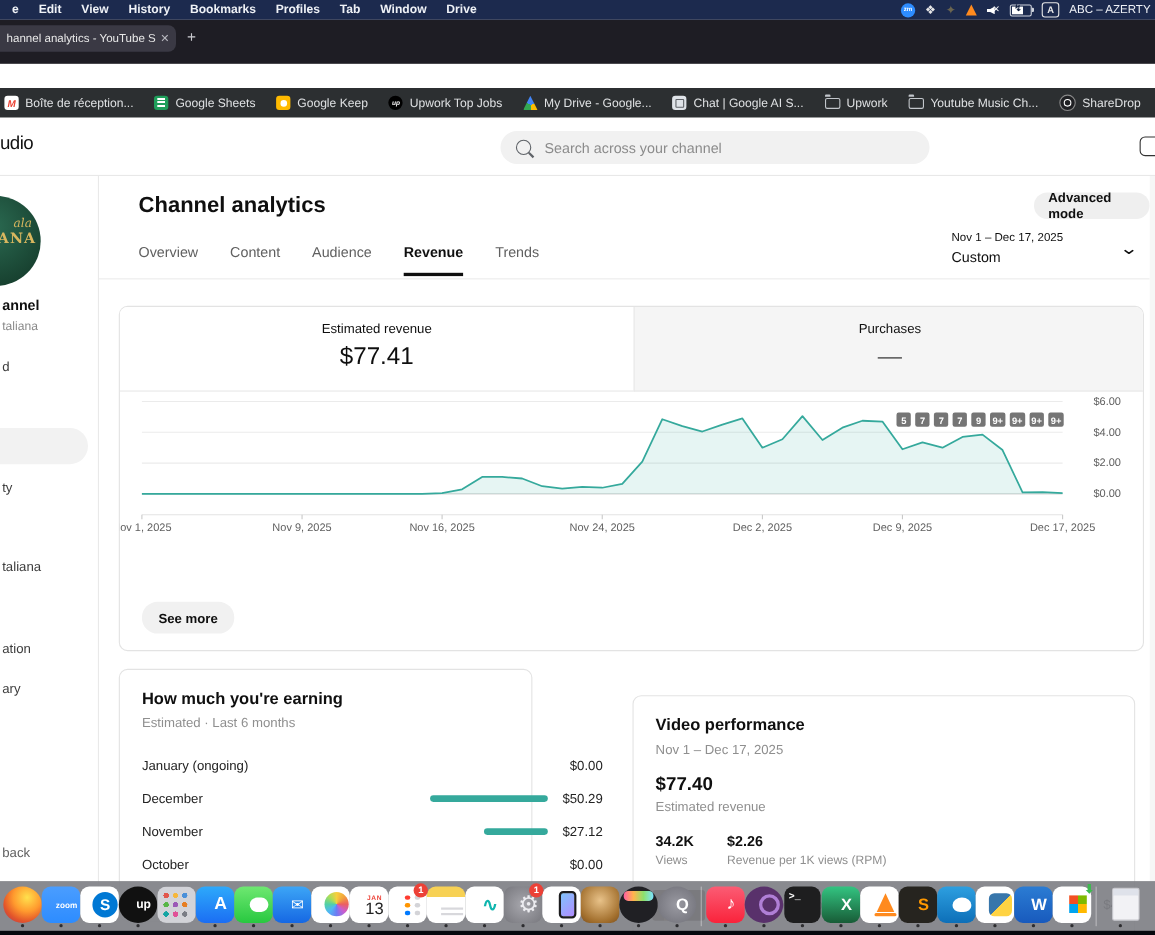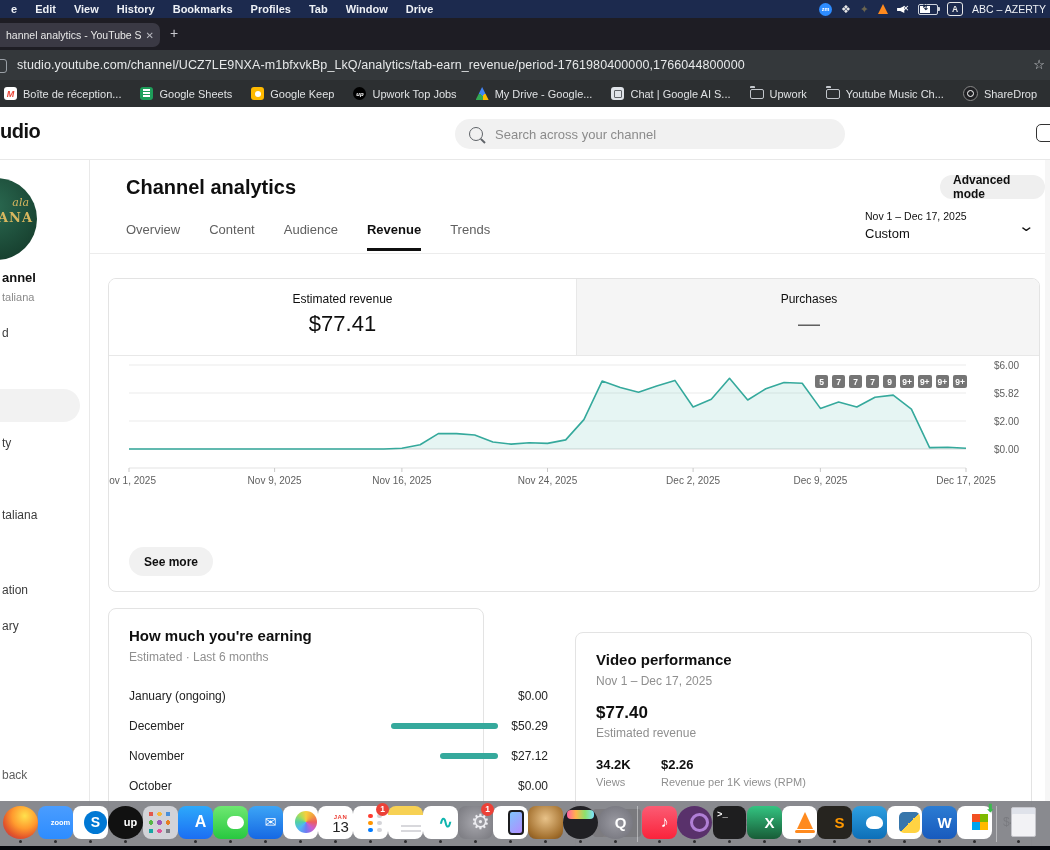--- a/index.html
+++ b/index.html
@@ -55,21 +55,21 @@
   .fav-drive{border-radius:0;clip-path:polygon(50% 0,100% 100%,0 100%);
     background:conic-gradient(from -60deg at 50% 66%,#4285f4 0 120deg,#fbbc04 0 240deg,#34a853 0 360deg);}
   .fav-chat{background:#dfe3e8;} .fav-chat::after{content:"";width:6px;height:6px;border:1.4px solid #5f6peri所368;border:1.4px solid #5f6368;border-radius:1px;}
   .fav-folder{background:transparent;border:1.4px solid #c2c6cb;border-radius:2px;width:12px;height:8px;}
   .fav-folder::before{content:"";position:absolute;left:-1px;top:-4px;width:5px;height:2.4px;background:#c2c6cb;border-radius:1px 1px 0 0;}
   .fav-sharedrop{background:#1f2023;border-radius:50%;border:1px solid #888;}
   .fav-sharedrop::after{content:"";width:5px;height:5px;border:1.4px solid #fff;border-radius:50%;}
   
   .studio-header{position:absolute;left:0;top:107px;width:1050px;height:53px;background:#fff;
     border-bottom:1px solid #e8e8e8;box-sizing:border-box;}
-  .logo-frag{position:absolute;left:0px;top:13px;font-size:20px;font-weight:bold;color:#121212;letter-spacing:-.5px;}
+  .logo-frag{position:absolute;left:0px;top:13px;font-size:17px;font-weight:normal;color:#121212;letter-spacing:-.5px;}
   .searchpill{position:absolute;left:455px;top:119px;width:390px;height:30px;background:#f1f1f1;
     border-radius:16px;display:flex;align-items:center;padding-left:14px;box-sizing:border-box;gap:10px;}
   .mag{width:12px;height:12px;border:1.7px solid #5f6368;border-radius:50%;position:relative;flex:none;}
   .mag::after{content:"";position:absolute;right:-4px;bottom:-2px;width:6px;height:1.7px;background:#5f6368;transform:rotate(45deg);}
   .searchpill input{border:0;background:transparent;outline:none;font-size:13px;color:#333;width:300px;
     font-family:"Liberation Sans",sans-serif;}
   .searchpill input::placeholder{color:#8b8b8b;}
   .create-ic{position:absolute;left:1036px;top:124px;width:20px;height:16px;border:1.8px solid #333;border-radius:5px;}
   .create-ic::after{content:"+";position:absolute;right:-5px;top:-8px;font-size:11px;font-weight:bold;color:#333;background:#fff;}
   
@@ -247,25 +247,20 @@
   </div>
 
   <div class="tabstrip">
     <div class="tab">
       <span class="title">hannel analytics - YouTube S</span>
       <span class="close">✕</span>
     </div>
     <div class="newtab">+</div>
   </div>
 
-  <div class="navbar">
-    <span class="siteinfo"></span>
-    <span class="url">studio.youtube.com/channel/UCZ7LE9NXA-m1bfxvkBp_LkQ/analytics/tab-earn_revenue/period-1761980400000,1766044800000</span>
-    <span class="star">☆</span>
-  </div>
 
   <div class="bookmarksbar" id="bookmarksbar">
       <div class="bm">
         <i class="fav fav-gmail"></i>
         <span>Boîte de réception...</span>
       </div>
       <div class="bm">
         <i class="fav fav-sheets"></i>
         <span>Google Sheets</span>
       </div>
@@ -363,21 +358,21 @@
       <line x1="0" y1="112" x2="837" y2="112" stroke="#e3e3e3"></line>
       <line x1="0.0" y1="112" x2="0.0" y2="116" stroke="#c9c9c9" stroke-width="1"></line>
             <line x1="145.6" y1="112" x2="145.6" y2="116" stroke="#c9c9c9" stroke-width="1"></line>
             <line x1="272.9" y1="112" x2="272.9" y2="116" stroke="#c9c9c9" stroke-width="1"></line>
             <line x1="418.5" y1="112" x2="418.5" y2="116" stroke="#c9c9c9" stroke-width="1"></line>
             <line x1="564.1" y1="112" x2="564.1" y2="116" stroke="#c9c9c9" stroke-width="1"></line>
             <line x1="691.4" y1="112" x2="691.4" y2="116" stroke="#c9c9c9" stroke-width="1"></line>
             <line x1="837.0" y1="112" x2="837.0" y2="116" stroke="#c9c9c9" stroke-width="1"></line>
     </svg>
           <div class="ylab" style="top: 4px;">$6.00</div>
-          <div class="ylab" style="top: 32px;">$5.82</div>
+          <div class="ylab" style="top: 32px;">$4.00</div>
           <div class="ylab" style="top: 60px;">$2.00</div>
           <div class="ylab" style="top: 88px;">$0.00</div>
           <div class="xlab" style="left: 20px; top: 119px;">Nov 1, 2025</div>
           <div class="xlab" style="left: 165.565px; top: 119px;">Nov 9, 2025</div>
           <div class="xlab" style="left: 292.935px; top: 119px;">Nov 16, 2025</div>
           <div class="xlab" style="left: 438.5px; top: 119px;">Nov 24, 2025</div>
           <div class="xlab" style="left: 584.065px; top: 119px;">Dec 2, 2025</div>
           <div class="xlab" style="left: 711.435px; top: 119px;">Dec 9, 2025</div>
           <div class="xlab" style="left: 857px; top: 119px;">Dec 17, 2025</div>
         </div>

